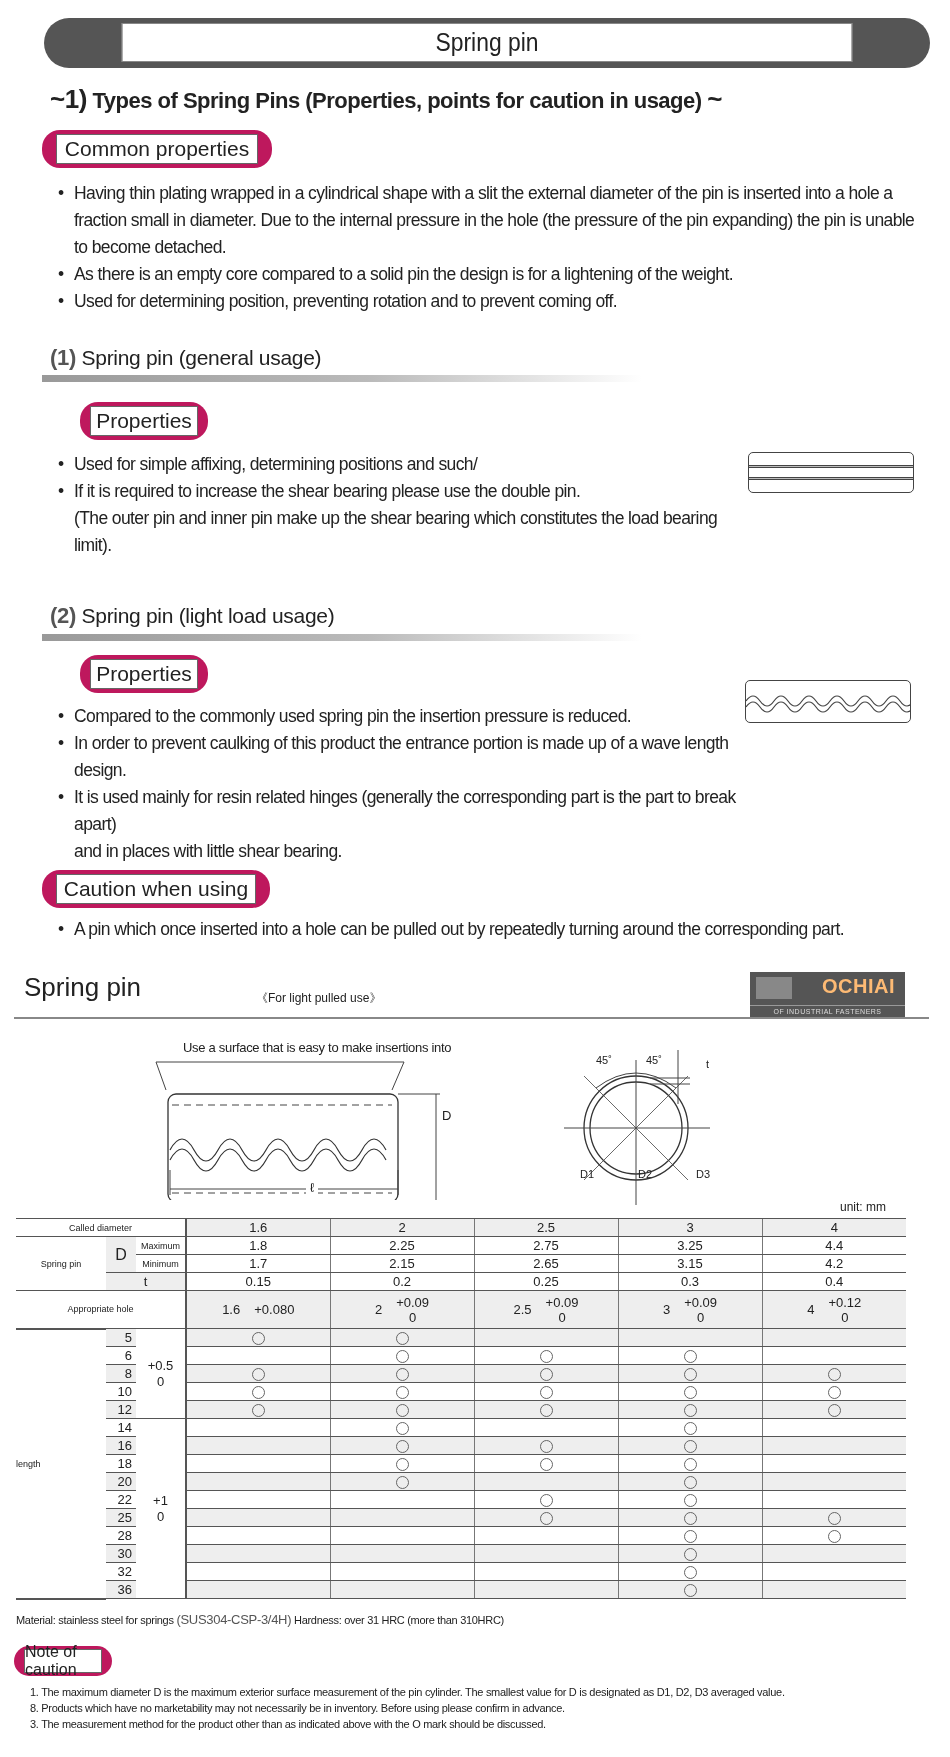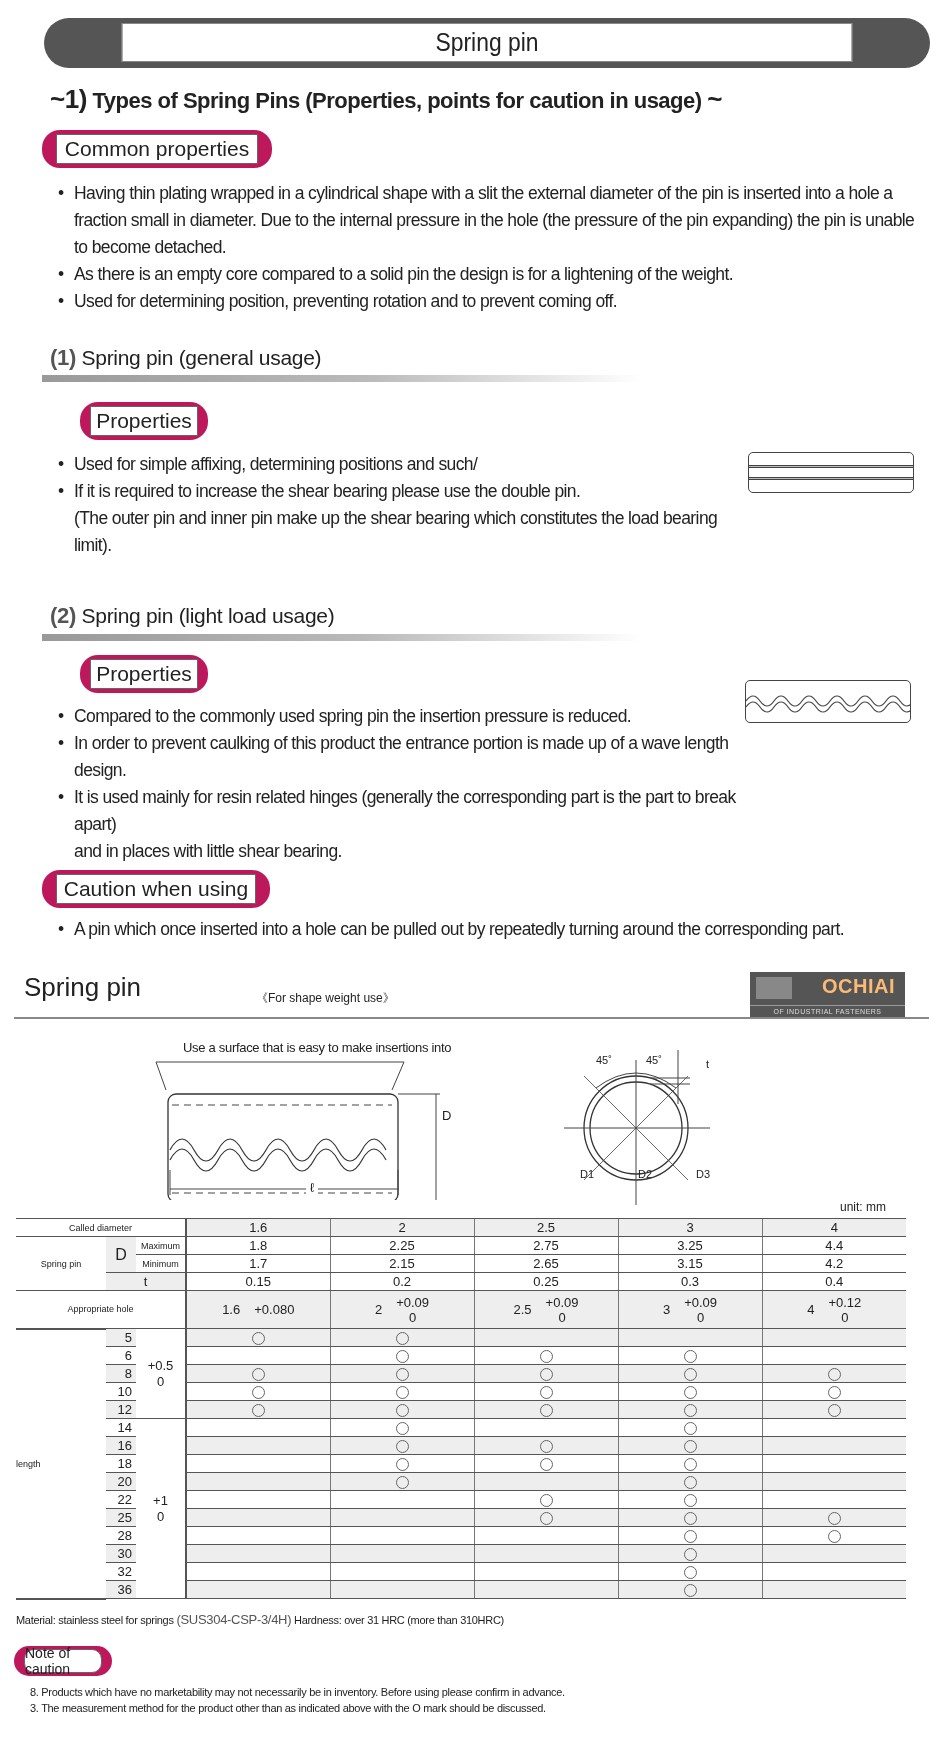--- a/index.html
+++ b/index.html
@@ -95,21 +95,21 @@
 </div>
 
 <div class="abs pill" style="left:42px;top:870px;width:228px;" data-name="caution-label">
   <div class="pin" style="left:14px;right:14px;">Caution when using</div>
 </div>
 <ul class="abs bul" style="left:58px;top:916px;width:860px;" data-name="caution-list">
   <li data-name="list-item">A pin which once inserted into a hole can be pulled out by repeatedly turning around the corresponding part.</li>
 </ul>
 
 <div class="abs spec-title" data-name="spec-title">Spring pin</div>
-<div class="abs spec-sub" data-name="spec-subtitle">《For shape weight use》</div>
+<div class="abs spec-sub" data-name="spec-subtitle">《For light pulled use》</div>
 <div class="abs logo" data-name="ochiai-logo">
   <div class="sq" data-name="logo-mark-icon"></div>
   <div class="brand">OCHIAI</div>
   <div class="tag">OF INDUSTRIAL FASTENERS</div>
 </div>
 <div class="abs hr-spec" data-name="divider"></div>
 
 <div class="abs" style="left:183px;top:1040px;font-size:13px;letter-spacing:-0.3px;" data-name="diagram-caption">Use a surface that is easy to make insertions into</div>
 <svg class="abs" style="left:150px;top:1050px;" width="360" height="150" data-name="pin-side-view-diagram">
   <path d="M6 12 L16 40 M254 12 L242 40 M6 12 L254 12" stroke="#444" fill="none" stroke-width="1"></path>
@@ -367,18 +367,19 @@
       </tr>
     </tbody>
 </table>
 
 <div class="abs" style="left:16px;top:1612px;font-size:11px;letter-spacing:-0.3px;" data-name="material-text">
   <span>Material: stainless steel for springs</span>
   <span style="font-size:13px;color:#555">(SUS304-CSP-3/4H)</span>
   <span>Hardness: over 31 HRC (more than 310HRC)</span>
 </div>
 <div class="abs pill" style="left:14px;top:1646px;width:98px;height:30px;" data-name="note-of-caution-label">
-  <div class="pin" style="left:10px;right:10px;font-size:14px;top:3px;bottom:3px;border-radius:10px;">Note of caution</div>
+  <div class="pin" style="left:10px;right:10px;font-size:16px;top:3px;bottom:3px;">Note of caution</div>
 </div>
 <div class="abs notes" style="left:30px;top:1684px;width:900px;" data-name="caution-notes">
+  <div data-name="note-item">1. The maximum diameter D is the maximum exterior surface measurement of the pin cylinder. The smallest value for D is designated as D1, D2, D3 averaged value.</div>
   <div data-name="note-item">8. Products which have no marketability may not necessarily be in inventory. Before using please confirm in advance.</div>
   <div data-name="note-item">3. The measurement method for the product other than as indicated above with the O mark should be discussed.</div>
 </div>
 
 </body></html>

